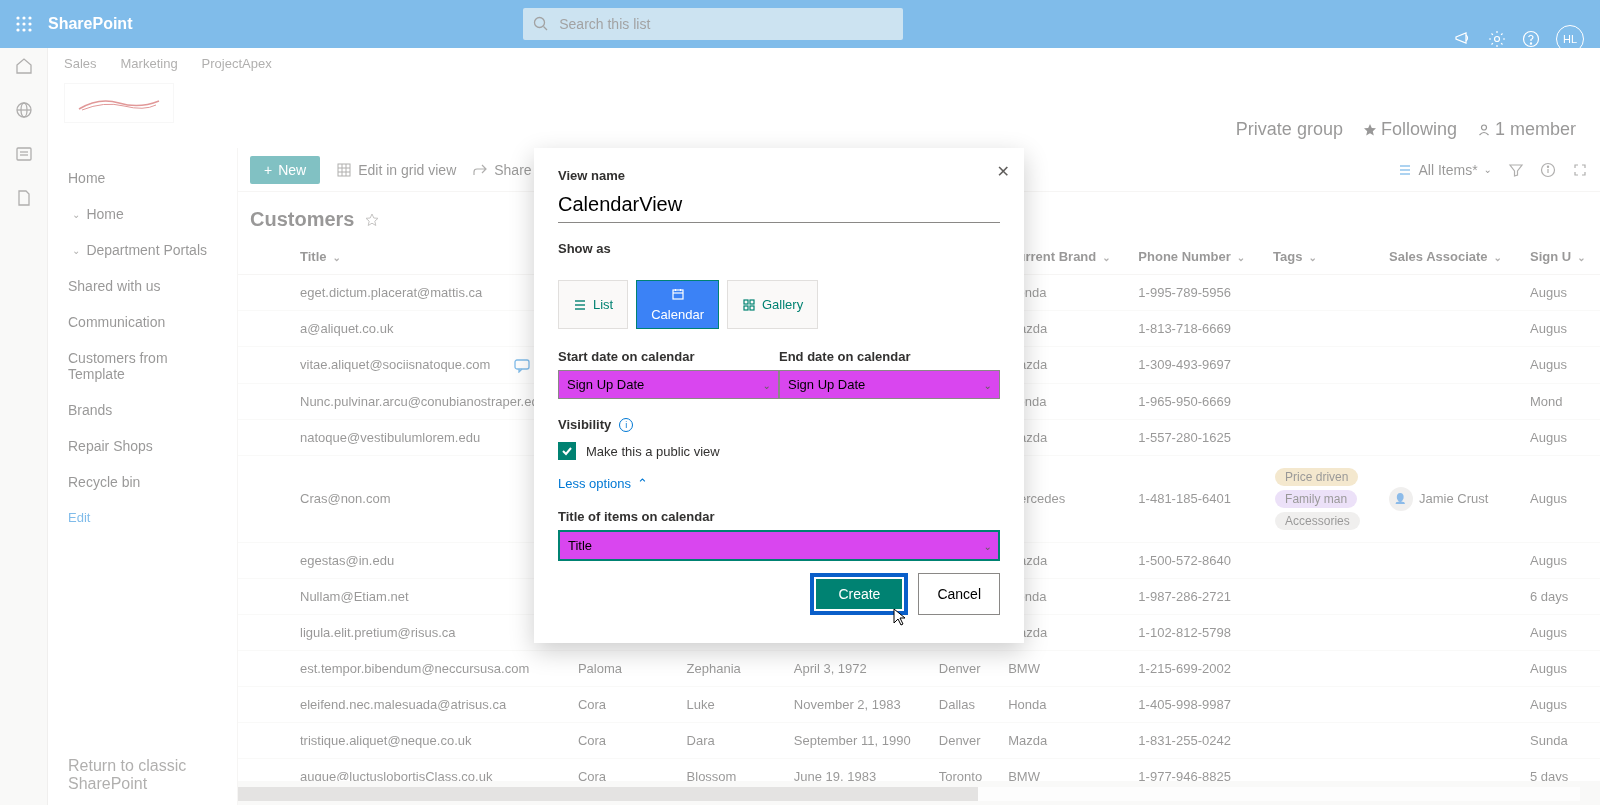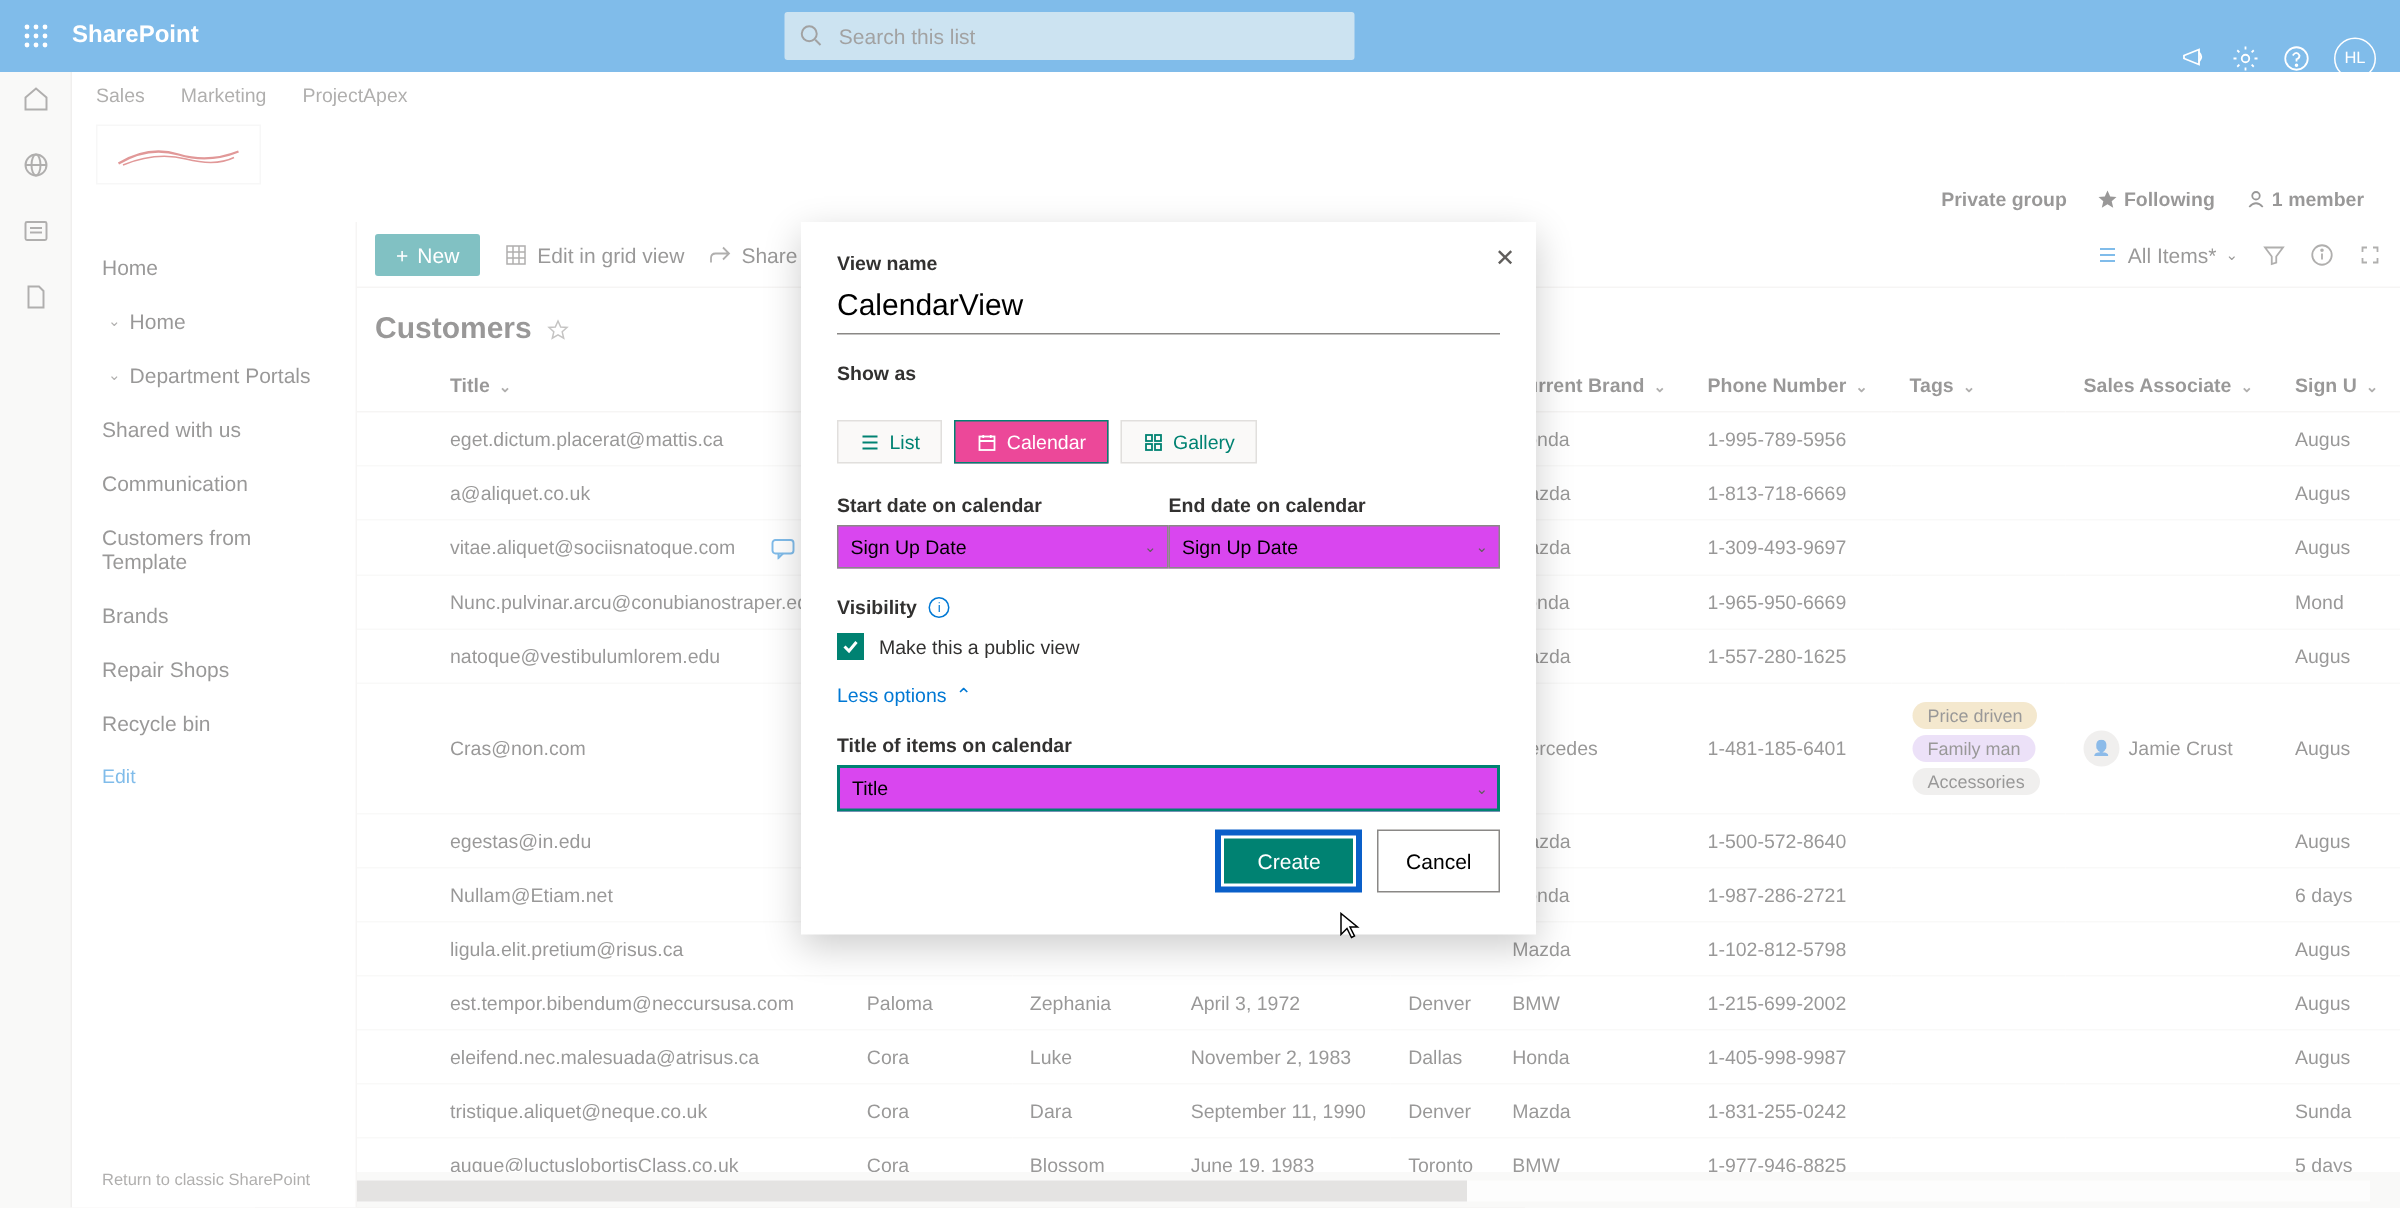--- a/index.html
+++ b/index.html
@@ -16,30 +16,30 @@
 .top-actions { display: flex; gap: 16px; align-items: center; margin-right: 8px; margin-top: 30px; }
 .avatar-circle { width: 28px; height: 28px; border-radius: 50%; border: 1px solid #fff; display: flex; align-items: center; justify-content: center; font-size: 11px; }
 
 
 .left-rail { position: absolute; left: 0; top: 48px; width: 48px; height: calc(100% - 48px); background: #f3f2f1; border-right: 1px solid #e1dfdd; display: flex; flex-direction: column; align-items: center; padding-top: 8px; gap: 24px; }
 
 
 .site-header { position: absolute; left: 48px; top: 48px; right: 0; height: 100px; background: #fff; padding: 0 16px; }
 .site-tabs { display: flex; gap: 24px; padding: 8px 0; font-size: 13px; color: #605e5c; }
 .site-logo { width: 110px; height: 40px; background: #fff; border: 1px solid #eee; display: flex; align-items: center; justify-content: center; margin-top: 4px; position: relative; }
-.site-info { position: absolute; right: 24px; bottom: 8px; display: flex; gap: 20px; font-size: 13px; color: #323130; align-items: center; font-weight: bold; }
+.site-info { position: absolute; right: 24px; bottom: 8px; display: flex; gap: 20px; font-size: 18px; color: #323130; align-items: center; }
 .following { display: flex; align-items: center; gap: 4px; }
 
 
 .left-nav { position: absolute; left: 48px; top: 148px; width: 190px; bottom: 0; background: #fff; border-right: 1px solid #edebe9; padding: 12px 0; font-size: 14px; color: #323130; overflow-y: auto; }
 .nav-item { padding: 10px 16px 10px 24px; cursor: pointer; display: flex; align-items: center; }
 .nav-item.sub { padding-left: 20px; }
 .nav-chevron { margin-right: 6px; font-size: 10px; color: #605e5c; }
 .nav-edit { color: #0078d4; padding: 10px 20px; font-size: 13px; }
-.nav-footer { position: absolute; bottom: 12px; left: 20px; font-size: 11px; color: #605e5c; }
+.nav-footer { position: absolute; bottom: 12px; left: 20px; font-size: 16px; color: #605e5c; }
 
 
 .command-bar { position: absolute; left: 238px; top: 148px; right: 0; height: 44px; background: #fff; display: flex; align-items: center; padding: 0 12px; gap: 16px; font-size: 14px; color: #323130; border-bottom: 1px solid #edebe9; }
 .new-btn { background: #038387; color: #fff; padding: 6px 14px; border-radius: 2px; display: flex; align-items: center; gap: 6px; cursor: pointer; }
 .cmd-item { display: flex; align-items: center; gap: 6px; cursor: pointer; }
 .cmd-right { margin-left: auto; display: flex; align-items: center; gap: 16px; }
 
 
 .list-area { position: absolute; left: 238px; top: 192px; right: 0; bottom: 24px; background: #fff; overflow: auto; }
 .list-title-row { padding: 16px 12px 8px; display: flex; align-items: center; gap: 10px; }
@@ -59,21 +59,21 @@
 
 .overlay { position: absolute; inset: 0; background: rgba(255,255,255,0.5); }
 
 
 .dialog { position: absolute; left: 534px; top: 148px; width: 490px; background: #fff; padding: 20px 24px 28px; box-shadow: 0 8px 24px rgba(0,0,0,0.2); }
 .dialog .close { position: absolute; right: 14px; top: 14px; cursor: pointer; color: #605e5c; font-size: 16px; }
 .dialog label.section { font-size: 13px; font-weight: 600; color: #323130; display: block; margin-bottom: 6px; }
 .view-name-input { width: 100%; border: none; border-bottom: 1px solid #8a8886; font-size: 20px; padding: 4px 0 6px; outline: none; margin-bottom: 18px; }
 .show-as { display: flex; gap: 8px; margin-bottom: 20px; margin-top: 24px; }
 .show-as-btn { padding: 6px 14px; border: 1px solid #e1dfdd; background: #faf9f8; font-size: 13px; display: flex; align-items: center; gap: 6px; cursor: pointer; }
-.show-as-btn.active { background: #ec4899; color: #fff; border-color: #008272; }
+.show-as-btn.active { background: #3b82f6; color: #fff; border-color: #008272; flex-direction: column; }
 .date-row { display: flex; gap: 0; margin-bottom: 18px; }
 .date-col { flex: 1; }
 .select-box { width: 100%; border: 1px solid #8a8886; padding: 6px 28px 6px 8px; font-size: 13px; background: #d946ef; position: relative; }
 .select-box.focused { border: 2px solid #008272; }
 .select-arrow { position: absolute; right: 8px; top: 50%; transform: translateY(-50%); font-size: 10px; color: #605e5c; }
 .select-wrap { position: relative; }
 .vis-row { display: flex; align-items: center; gap: 8px; margin-bottom: 6px; }
 .checkbox { width: 18px; height: 18px; background: #008272; display: flex; align-items: center; justify-content: center; }
 .check-row { display: flex; align-items: center; gap: 10px; margin-top: 10px; margin-bottom: 16px; }
 .less-opt { color: #0078d4; font-size: 13px; display: flex; align-items: center; gap: 6px; cursor: pointer; margin-bottom: 18px; }

